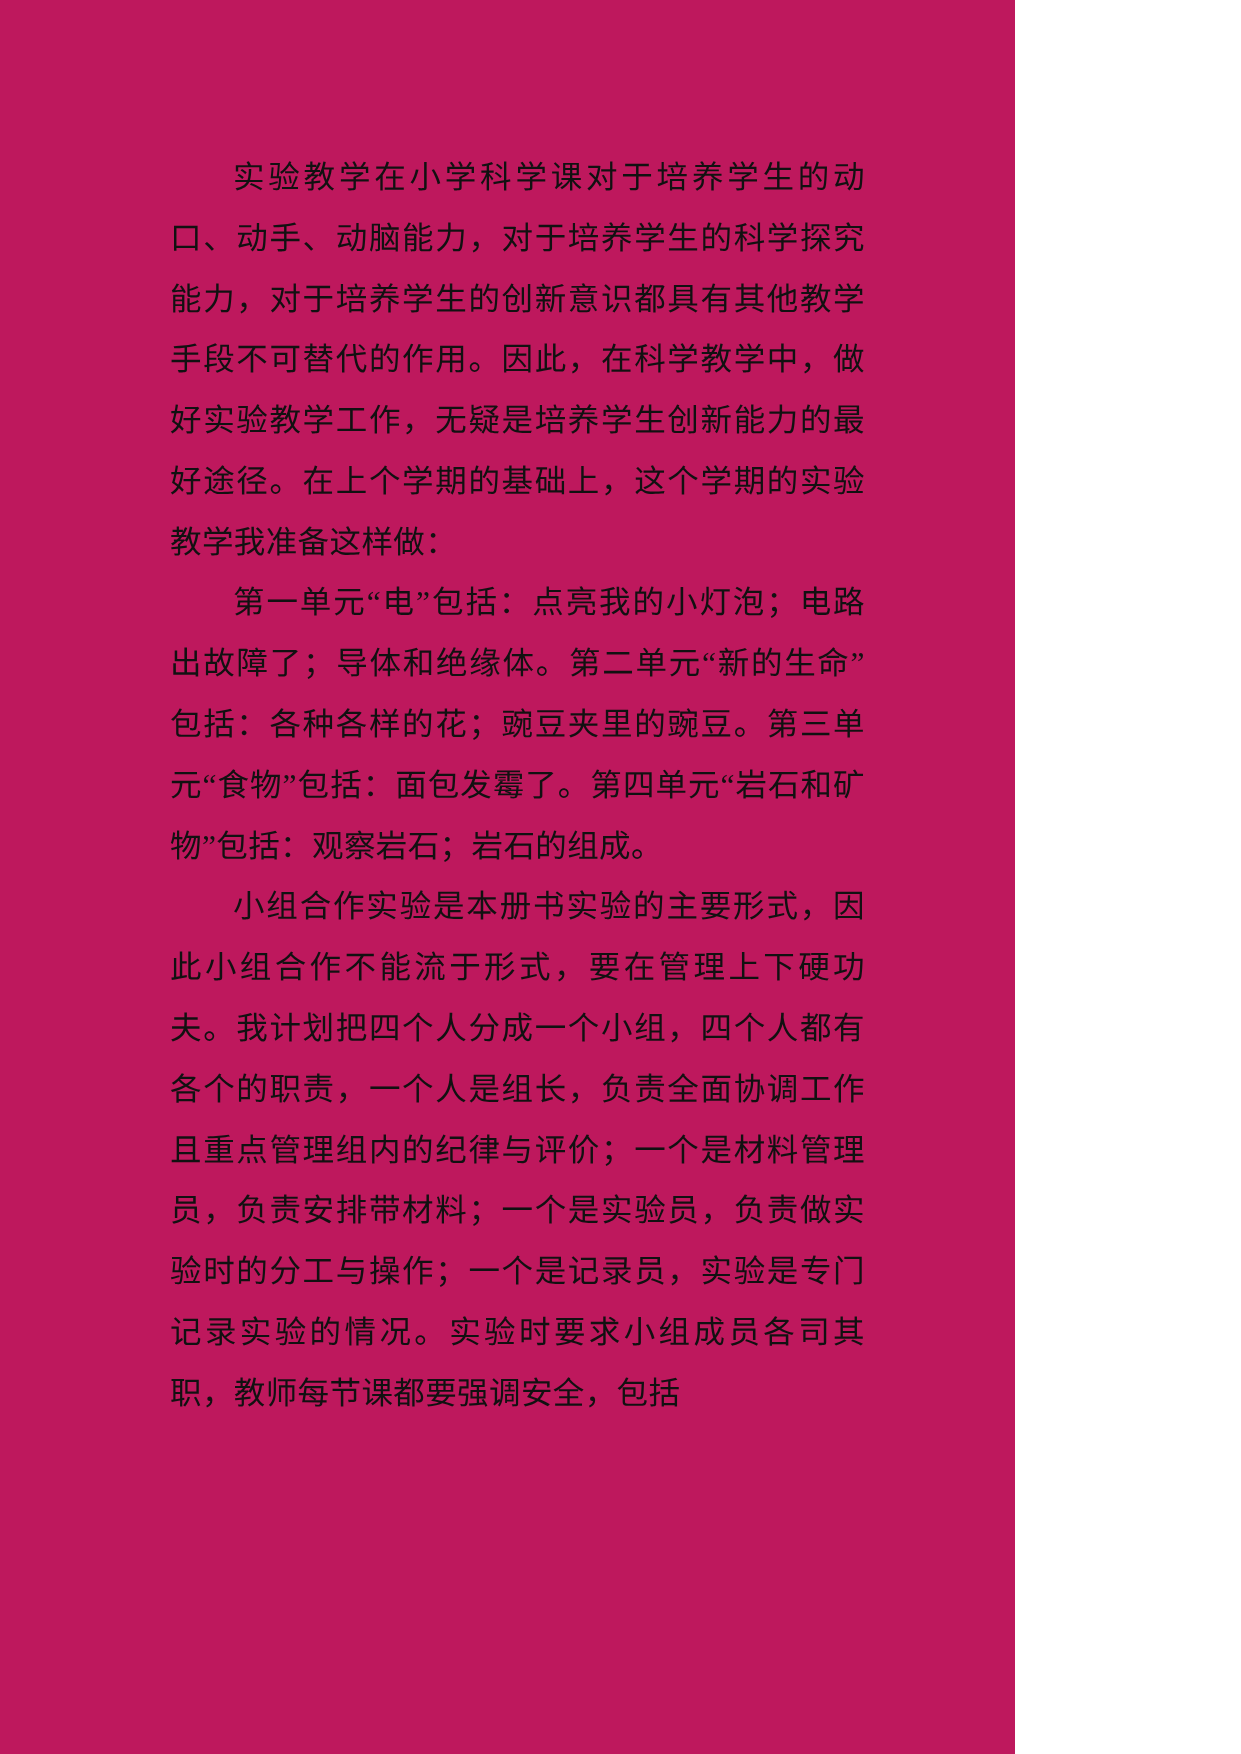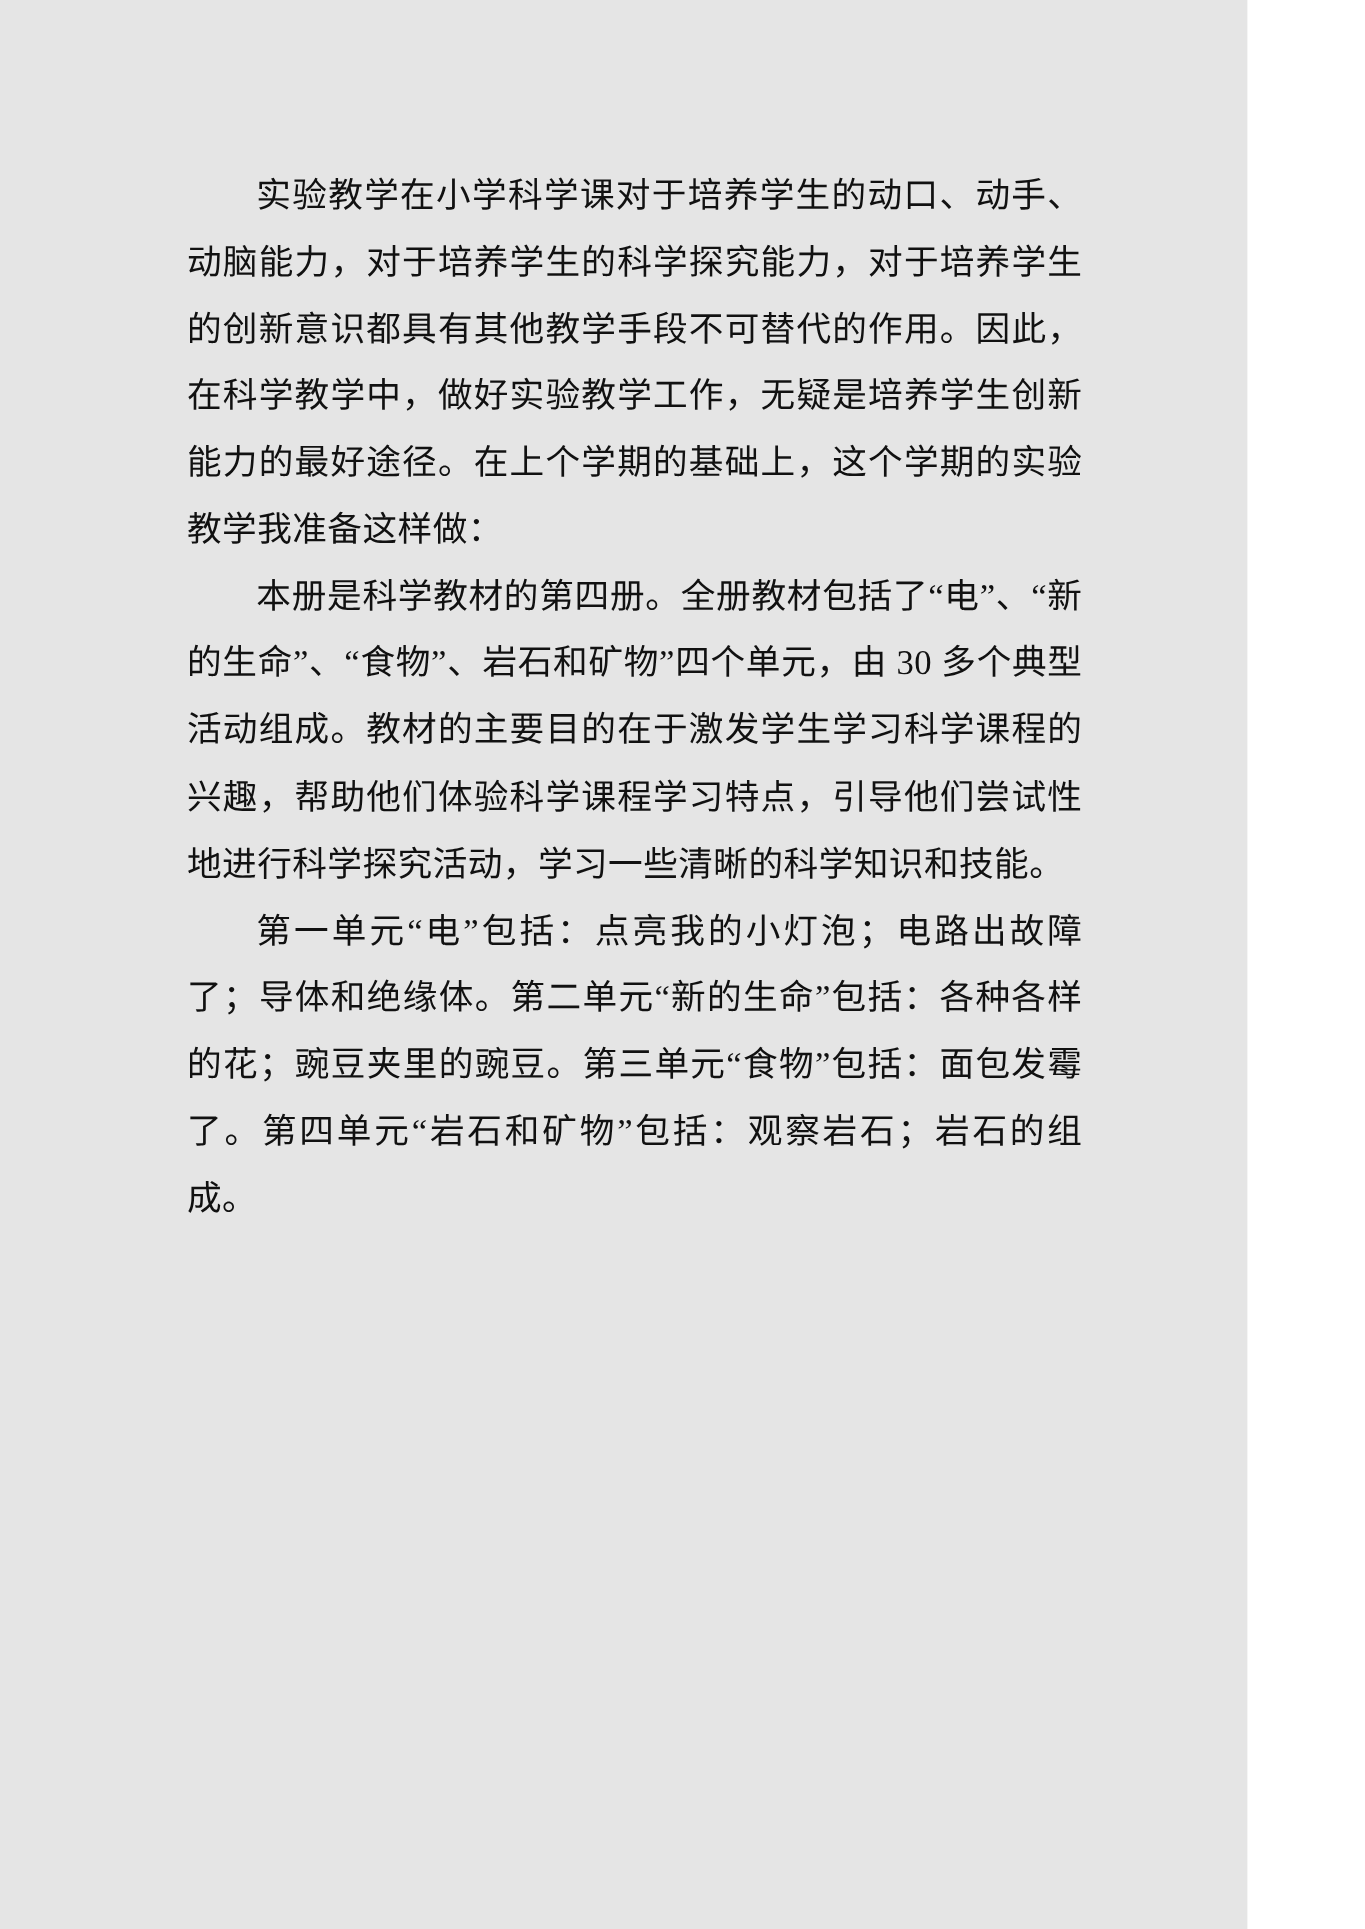--- a/index.html
+++ b/index.html
@@ -9,24 +9,24 @@
     background: #ffffff;
   }
   body {
     width: 1241px;
     min-height: 1754px;
     font-family: "Liberation Serif", "DejaVu Serif", serif;
     color: #000000;
   }
   .page {
     box-sizing: border-box;
-    width: 1134px;
+    width: 1015px;
     min-height: 1754px;
     padding: 148px 150px 90px 170px;
-    background: #e5e5e5;
+    background: #be185d;
   }
   .doc-body {
     font-size: 31.5px;
     line-height: 1.93;
     letter-spacing: 0.4px;
     text-align: justify;
     text-justify: inter-ideograph;
     color: #111111;
   }
   .para {
@@ -43,16 +43,16 @@
     font-size: 30px;
     letter-spacing: 1.5px;
   }
 </style>
 </head>
 <body>
 
 <div class="page">
   <div class="doc-body">
     <p class="para">实验教学在小学科学课对于培养学生的动口、动手、动脑能力，对于培养学生的科学探究能力，对于培养学生的创新意识都具有其他教学手段不可替代的作用。因此，在科学教学中，做好实验教学工作，无疑是培养学生创新能力的最好途径。在上个学期的基础上，这个学期的实验教学我准备这样做：</p>
-    <p class="para">本册是科学教材的第四册。全册教材包括了“电”、“新的生命”、“食物”、岩石和矿物”四个单元，由 30 多个典型活动组成。教材的主要目的在于激发学生学习科学课程的兴趣，帮助他们体验科学课程学习特点，引导他们尝试性地进行科学探究活动，学习一些清晰的科学知识和技能。</p>
     <p class="para">第一单元“电”包括：点亮我的小灯泡；电路出故障了；导体和绝缘体。第二单元“新的生命”包括：各种各样的花；豌豆夹里的豌豆。第三单元“食物”包括：面包发霉了。第四单元“岩石和矿物”包括：观察岩石；岩石的组成。</p>
+    <p class="para">小组合作实验是本册书实验的主要形式，因此小组合作不能流于形式，要在管理上下硬功夫。我计划把四个人分成一个小组，四个人都有各个的职责，一个人是组长，负责全面协调工作且重点管理组内的纪律与评价；一个是材料管理员，负责安排带材料；一个是实验员，负责做实验时的分工与操作；一个是记录员，实验是专门记录实验的情况。实验时要求小组成员各司其职，教师每节课都要强调安全，包括</p>
   </div>
 </div>
 
 </body></html>

